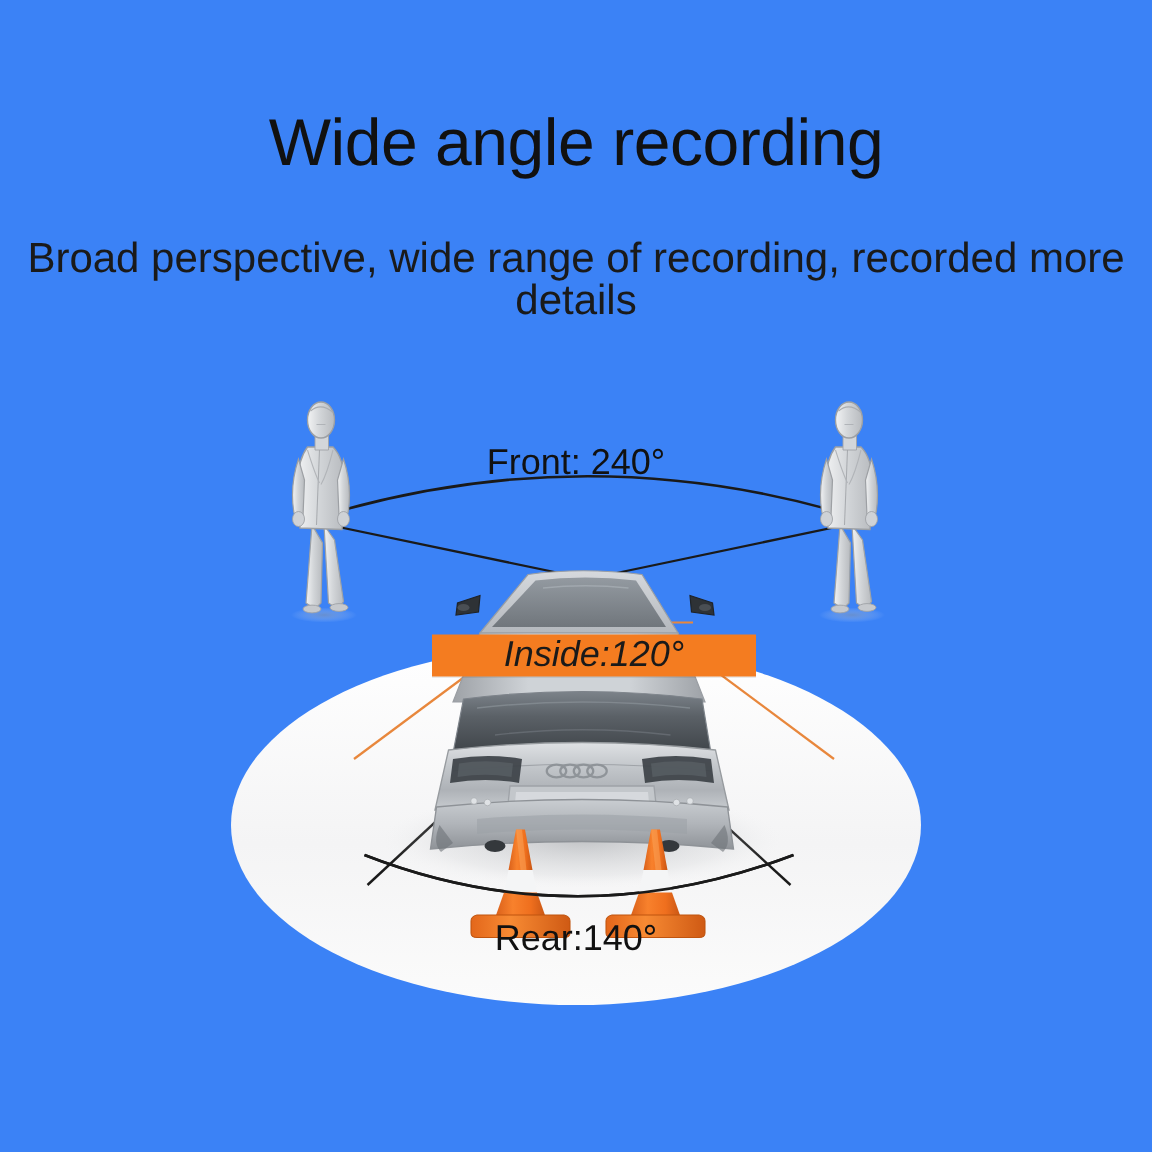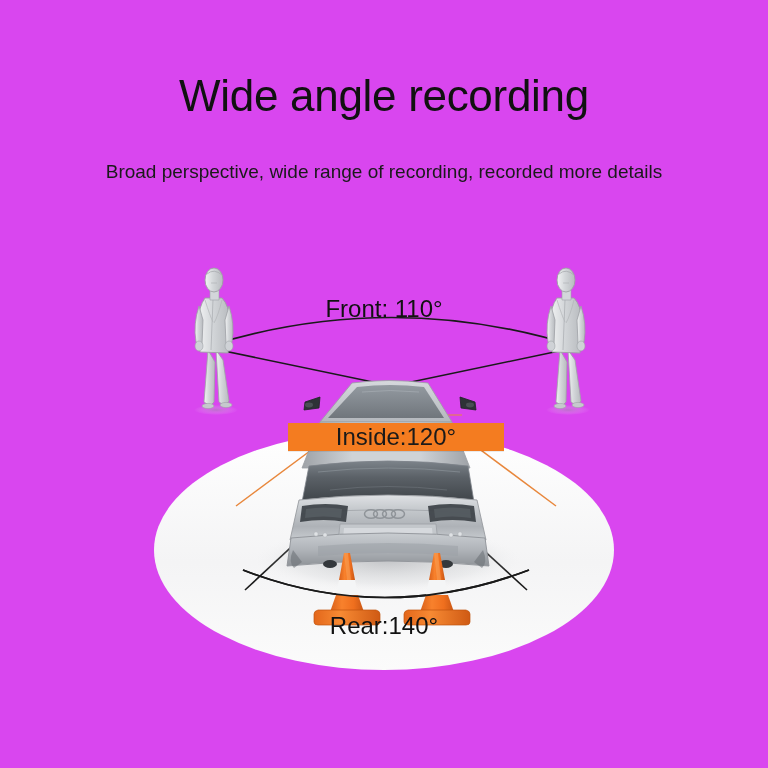--- a/index.html
+++ b/index.html
@@ -12,41 +12,41 @@
     height: 768px;
     font-family: "Liberation Sans", sans-serif;
     overflow: hidden;
     position: relative;
   }
   #stage {
     position: absolute;
     left: 0; top: 0;
     width: 768px;
     height: 768px;
-    background: #d946ef;
+    background: #3b82f6;
   }
   .headline {
     position: absolute;
     left: 0;
     top: 70px;
     width: 768px;
     text-align: center;
     font-size: 44px;
     line-height: 52px;
     color: #111111;
     letter-spacing: -0.3px;
     font-weight: 400;
   }
   .subhead {
     position: absolute;
     left: 0;
     top: 158px;
     width: 768px;
     text-align: center;
-    font-size: 19px;
+    font-size: 28px;
     line-height: 28px;
     color: #1a1a1a;
     font-weight: 400;
   }
   #scene {
     position: absolute;
     left: 0;
     top: 250px;
     width: 768px;
     height: 440px;
@@ -78,20 +78,21 @@
     left: 288px;
     top: 423px;
     width: 216px;
     height: 28px;
     background: #f47c20;
     z-index: 9;
     display: flex;
     align-items: center;
     justify-content: center;
     box-shadow: 0 1px 0 rgba(0,0,0,0.08);
+    font-style: italic;
   }
   .label-inside-bar span {
     font-size: 24px;
     color: #1a1a1a;
     line-height: 28px;
     white-space: nowrap;
   }
 </style>
 </head>
 <body>
@@ -313,21 +314,21 @@
         <path d="M434 303 L438 303 L441 330 L437 330 Z" fill="#fca85e" opacity="0.5"></path>
       </g>
 
       <g>
         <path d="M243 320 Q384 375 529 320" stroke="#1a1a1a" stroke-width="1.7" fill="none"></path>
       </g>
     </svg>
   </div>
 
   <div class="label-front">
-    <span>Front: 110°</span>
+    <span>Front: 240°</span>
   </div>
 
   <div class="label-inside-bar">
     <span>Inside:120°</span>
   </div>
 
   <div class="label-rear">
     <span>Rear:140°</span>
   </div>
 

